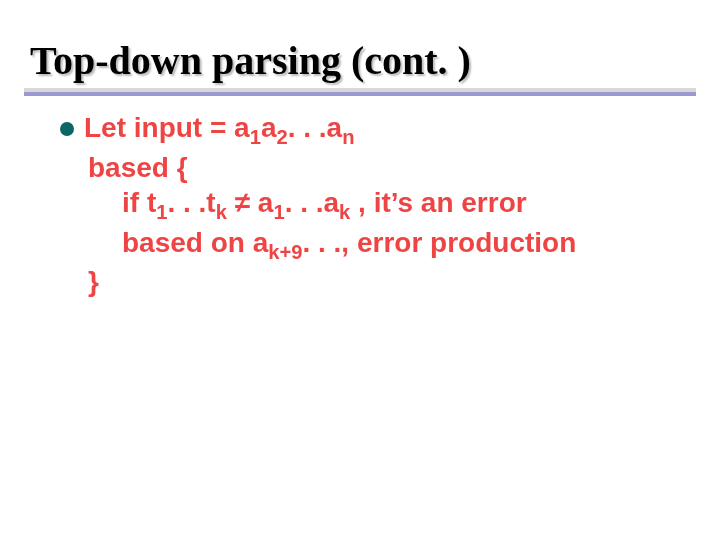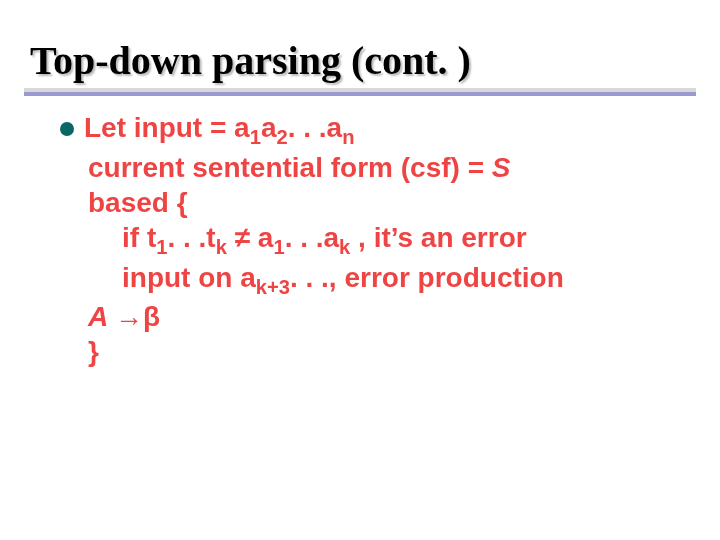--- a/index.html
+++ b/index.html
@@ -74,36 +74,30 @@
     <div class="rule-top"></div>
     <div class="rule-bot"></div>
   </div>
 
   <div class="body">
 
     <span class="line bullet-row">
       <span class="bullet"></span><span data-bind="body.l1_a">Let input = a</span><span class="sub" data-bind="body.l1_sub1">1</span><span data-bind="body.l1_b">a</span><span class="sub" data-bind="body.l1_sub2">2</span><span data-bind="body.l1_c">. . .a</span><span class="sub" data-bind="body.l1_subn">n</span>
     </span>
 
-    <span class="line">
-      <span data-bind="body.l2_a">current sentential form (csf) = </span><span class="ital" data-bind="body.l2_b">S</span>
-    </span>
 
     <span class="line" data-bind="body.l3">based {</span>
 
 
     <span class="line indent1">
       <span data-bind="body.l5_a">if t</span><span class="sub" data-bind="body.l5_sub1">1</span><span data-bind="body.l5_b">. . .t</span><span class="sub" data-bind="body.l5_subk">k</span><span data-bind="body.l5_ne"> ≠ </span><span data-bind="body.l5_c">a</span><span class="sub" data-bind="body.l5_sub1b">1</span><span data-bind="body.l5_d">. . .a</span><span class="sub" data-bind="body.l5_subkb">k</span><span data-bind="body.l5_e"> , it’s an error</span>
     </span>
 
     <span class="line indent1">
-      <span data-bind="body.l6_a">input on a</span><span class="sub" data-bind="body.l6_sub">k+3</span><span data-bind="body.l6_b">. . ., error production</span>
+      <span data-bind="body.l6_a">based on a</span><span class="sub" data-bind="body.l6_sub">k+9</span><span data-bind="body.l6_b">. . ., error production</span>
     </span>
 
-    <span class="line">
-      <span class="ital" data-bind="body.l7_a">A </span><span data-bind="body.l7_arrow">→</span><span data-bind="body.l7_beta">β</span>
-    </span>
 
 
     <span class="line" data-bind="body.l9">}</span>
 
   </div>
 </div>
 
 </body></html>

